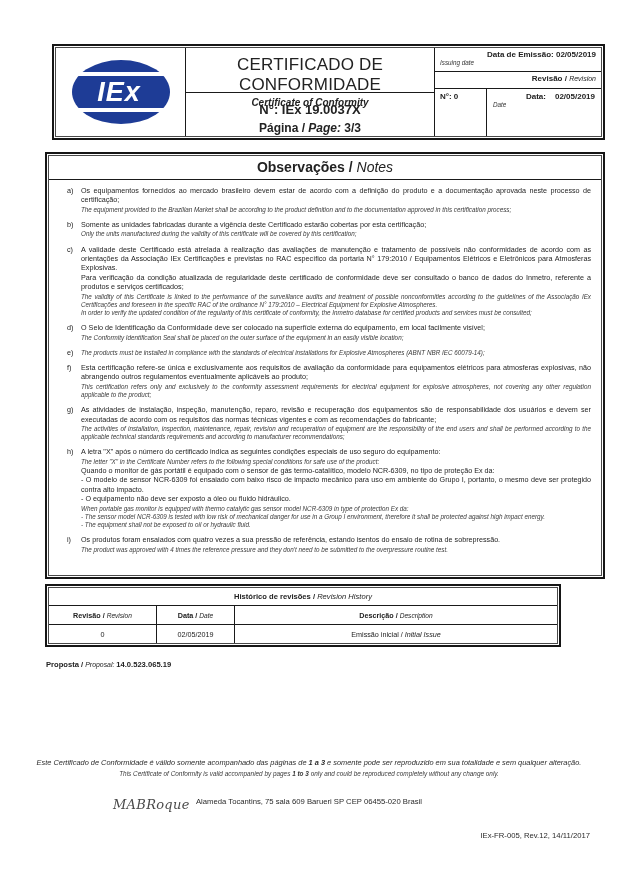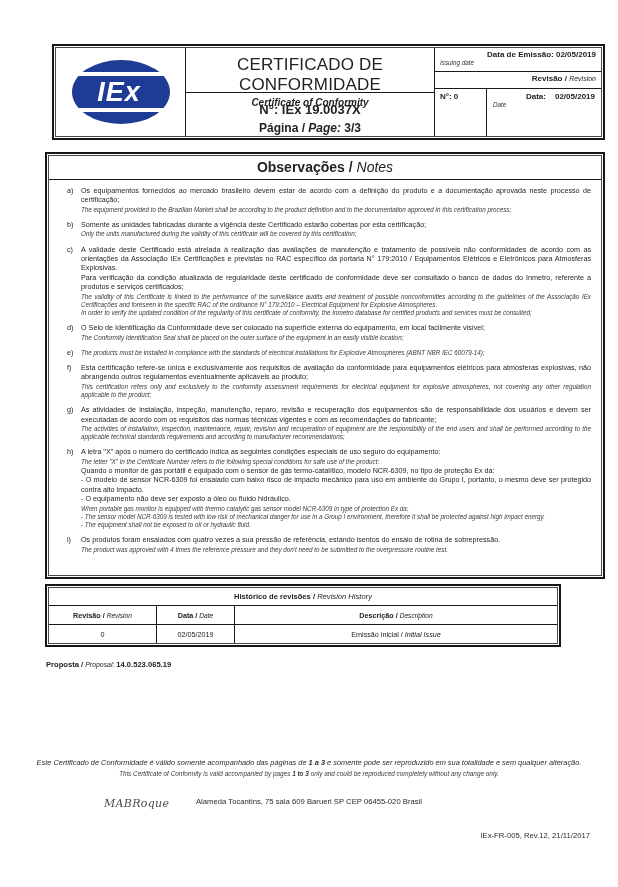--- a/index.html
+++ b/index.html
@@ -68,21 +68,21 @@
   .c2 { width:78px; border-right:1px solid #1a1a1a; }
   .c3 { flex:1; }
   .colhead-en { font-style:italic; font-weight:normal; font-size:6.6px; }
 
   
   .proposal { position:absolute; left:46px; top:660px; font-size:7.6px; }
   .proposal .lab-en { font-style:italic; font-size:6.9px; }
   .disclaimer { position:absolute; left:28px; right:28px; top:758px; text-align:center; font-style:italic; color:#2c2c2c; }
   .disc-pt { font-size:7.4px; line-height:1.45; }
   .disc-en { font-size:6.4px; margin-top:1px; color:#3a3a3a; }
-  .signature { position:absolute; left:104px; top:797px; font-size:11px; font-style:italic;
+  .signature { position:absolute; left:113px; top:797px; font-size:13px; font-style:italic;
     font-family:"DejaVu Serif","Liberation Serif",serif; color:#4a4a4a; letter-spacing:0.3px; }
   .org-block { position:absolute; left:0; right:0; top:797px; text-align:center; font-size:7.7px; line-height:1.38; color:#2a2a2a; }
   .doc-ref { position:absolute; right:28px; top:831px; font-size:7.7px; color:#2a2a2a; }
 </style>
 </head>
 <body>
 
 <div class="page">
 
   <div class="header-box dbl">
@@ -228,15 +228,15 @@
 
   <div class="disclaimer">
     <div class="disc-pt"><span>Este Certificado de Conformidade é válido somente acompanhado das páginas de </span><span class="b">1 a 3</span><span> e somente pode ser reproduzido em sua totalidade e sem qualquer alteração.</span></div>
     <div class="disc-en"><span>This Certificate of Conformity is valid accompanied by pages </span><span class="b">1 to 3</span><span> only and could be reproduced completely without any change only.</span></div>
   </div>
 
   <div class="signature">MABRoque</div>
   <div class="org-block">
     <div>Alameda Tocantins, 75 sala 609 Barueri SP CEP 06455-020 Brasil</div>
   </div>
-  <div class="doc-ref">IEx-FR-005, Rev.12, 21/11/2017</div>
+  <div class="doc-ref">IEx-FR-005, Rev.12, 14/11/2017</div>
 
 </div>
 
 </body></html>

